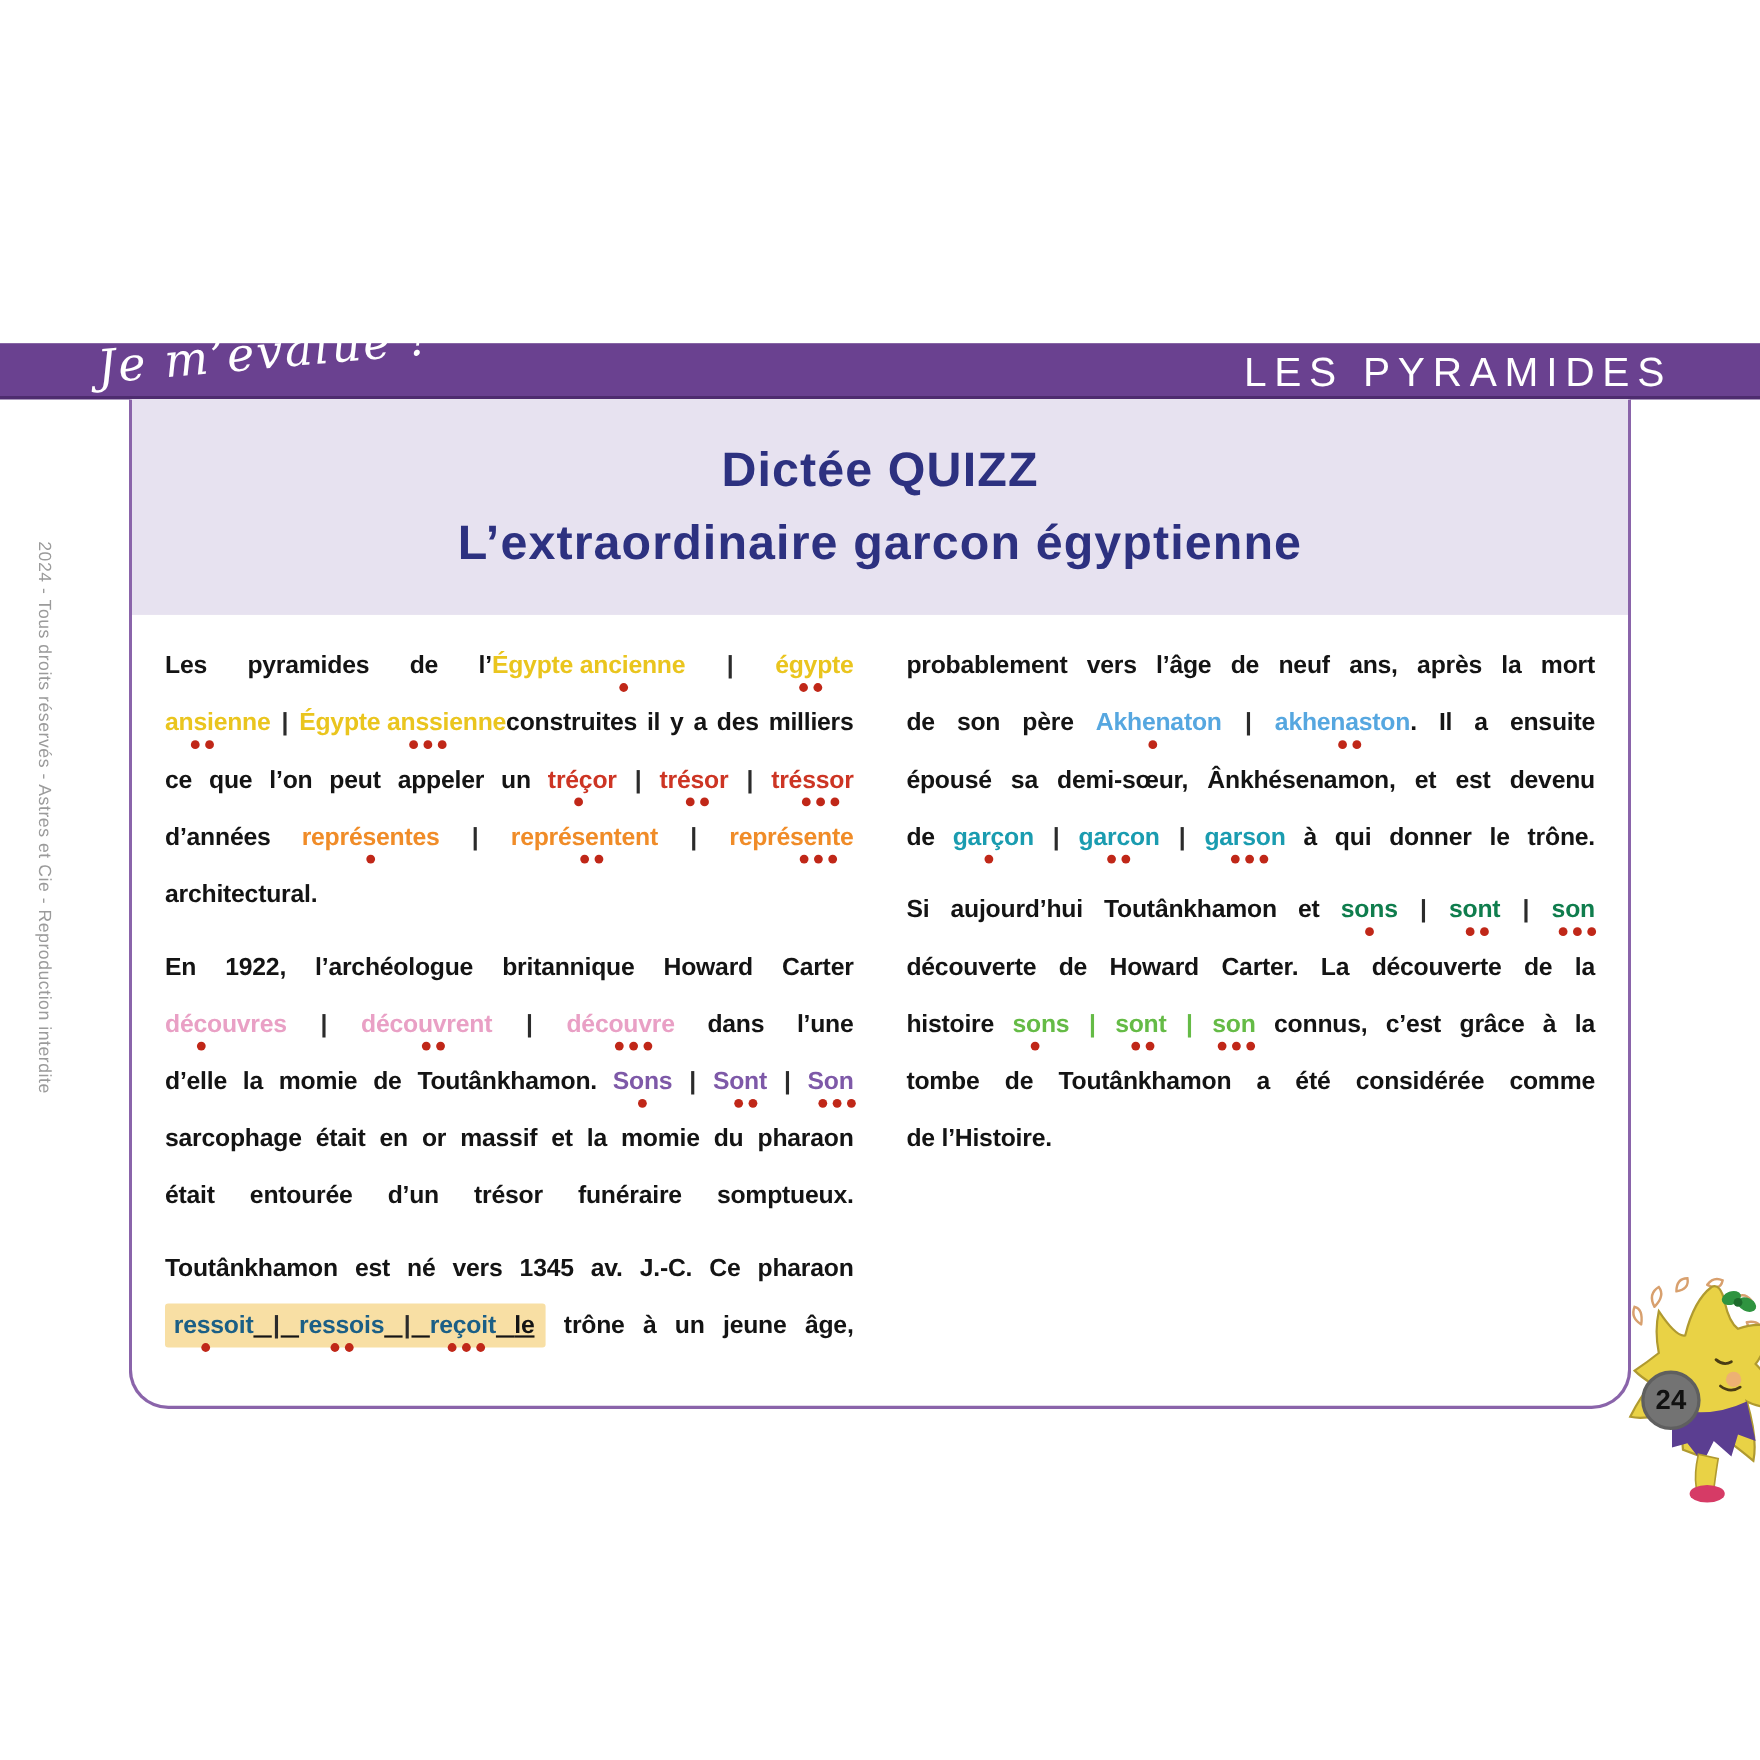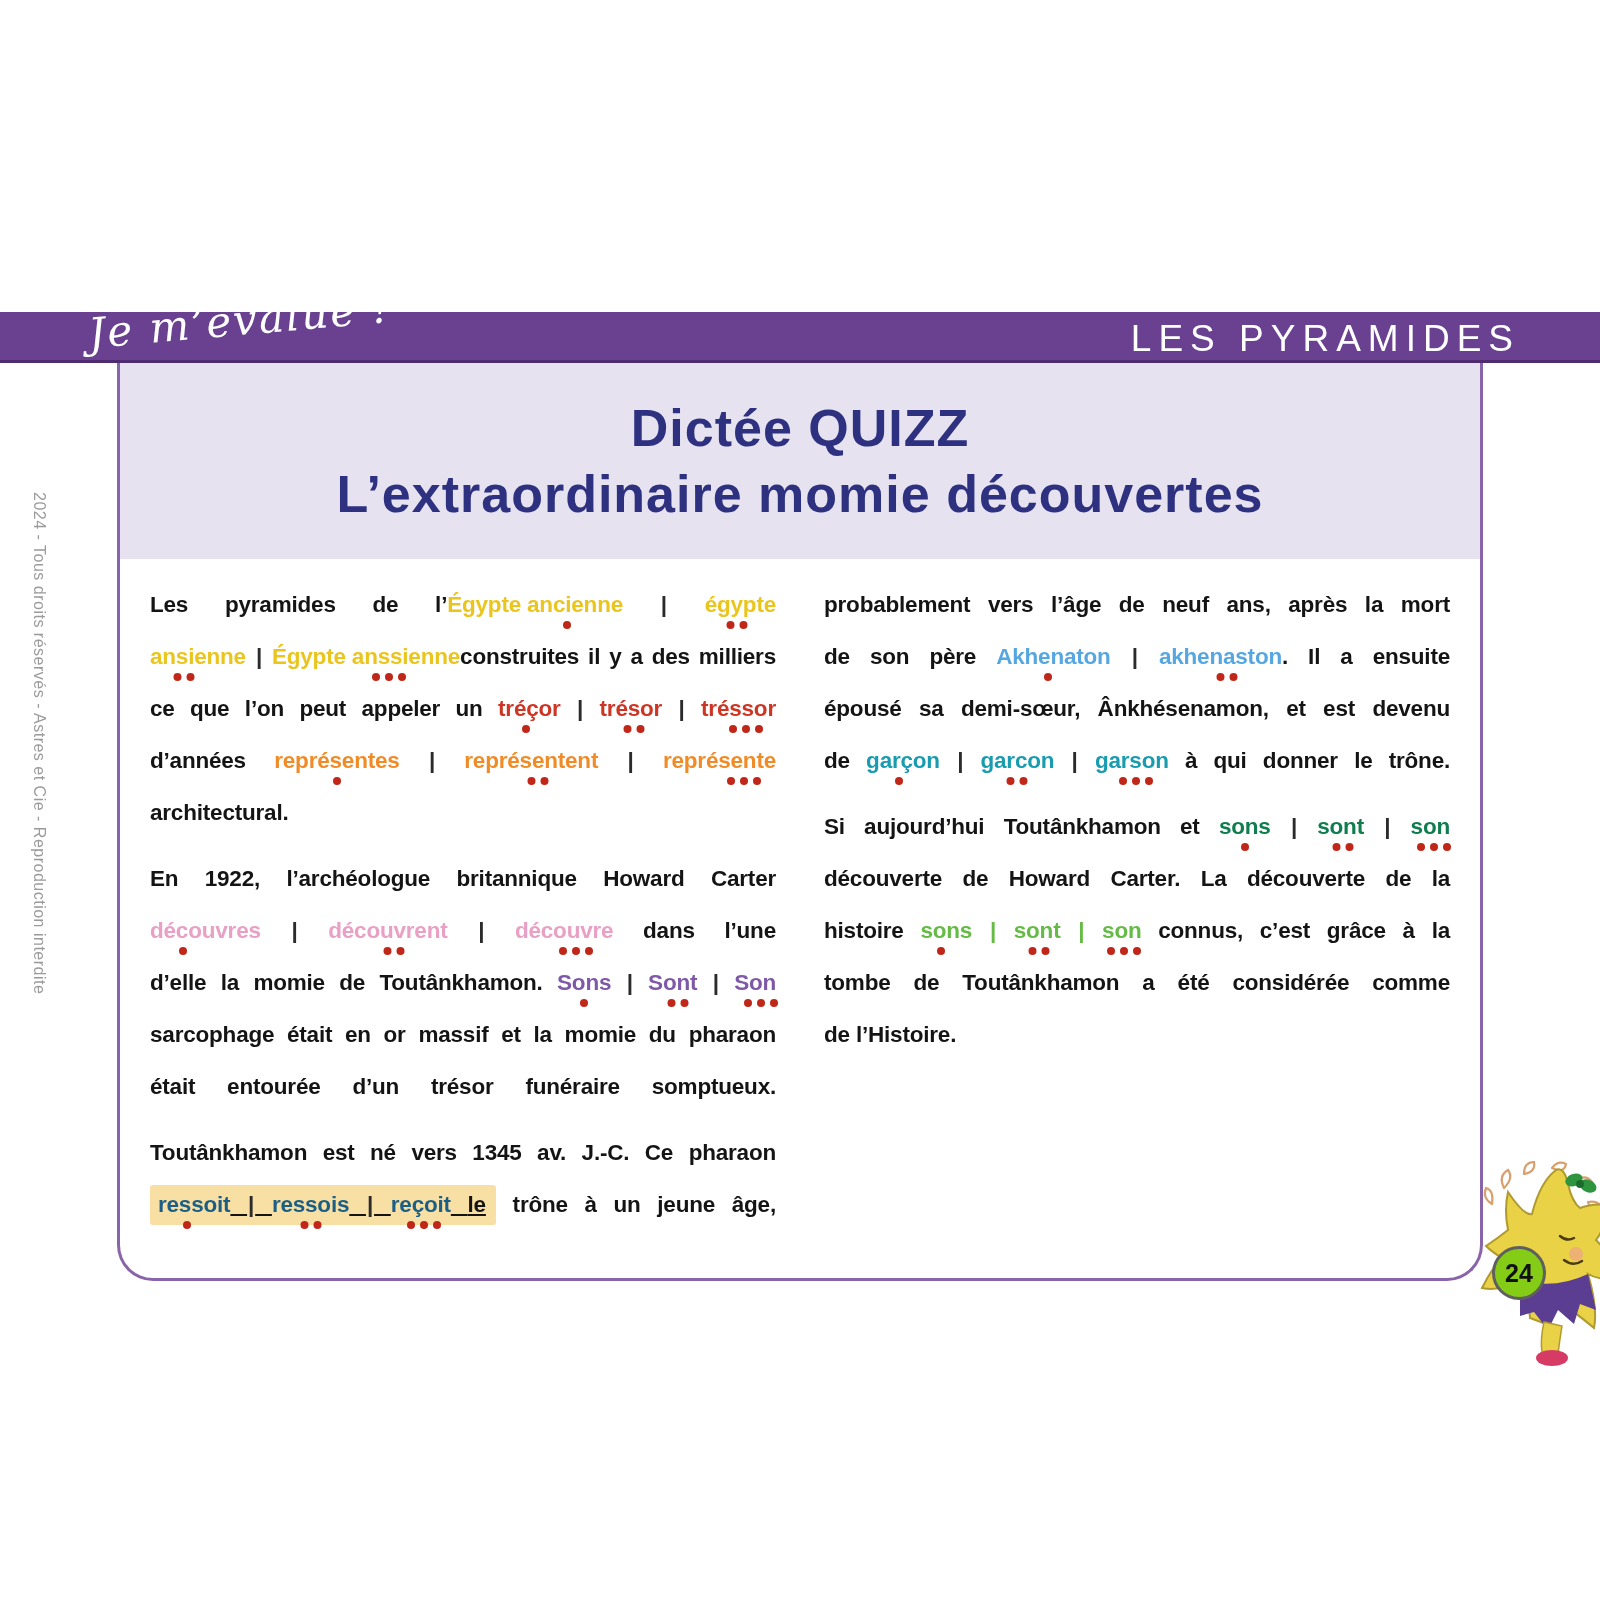--- a/index.html
+++ b/index.html
@@ -27,21 +27,21 @@
   
   .side-credit{position:absolute;left:30px;top:492px;writing-mode:vertical-rl;
     color:var(--sidebar);font-size:16px;letter-spacing:.5px;font-weight:400;}
 
   
   .card{position:absolute;left:117px;top:363px;width:1366px;height:918px;
     background:#fff;border:3px solid var(--card-border);border-top:none;
     border-radius:0 0 36px 36px;overflow:hidden;}
   .title-band{width:100%;height:196px;background:var(--band);
     display:flex;flex-direction:column;align-items:center;justify-content:center;gap:6px;}
-  .title-band h1{color:var(--title);font-size:52px;font-weight:700;
+  .title-band h1{color:var(--title);font-size:44px;font-weight:700;
     letter-spacing:1px;line-height:60px;text-align:center;}
 
   .body-wrap{display:flex;gap:48px;padding:20px 30px 0 30px;}
   .col{flex:1;min-width:0;color:var(--ink);font-size:22.5px;font-weight:600;
     letter-spacing:-.2px;}
   .line{line-height:52px;text-align:justify;}
   .line.just{text-align-last:justify;}
   .line.gap{margin-top:14px;}
   .sep{color:#2b2b2b;padding:0 1px;}
   .choice{display:inline-block;position:relative;line-height:1.15;font-weight:700;}
@@ -51,40 +51,40 @@
   .c-teal{color:var(--teal);} .c-green1{color:var(--dark-green);}
   .c-green2{color:var(--light-green);} .c-blue{color:var(--steel-blue);}
   .sep.c-green2{color:var(--light-green);}
   .dots{position:absolute;top:calc(100% + 3px);display:inline-flex;gap:5px;
     transform:translateX(-50%);}
   .dots i{display:block;width:8px;height:8px;border-radius:50%;background:var(--dot-red);}
   .hl{background:var(--highlight);padding:7px 10px 8px 8px;border-radius:3px;text-decoration:underline;}
 
   
   .page-badge{position:absolute;left:1492px;top:1246px;width:54px;height:54px;
-    border-radius:50%;background:#84cc16;border:3px solid #5f5f5f;display:flex;
+    border-radius:50%;background:#737373;border:3px solid #5f5f5f;display:flex;
     align-items:center;justify-content:center;font-size:25px;font-weight:700;
     color:#111;z-index:3;}
   .mascot{position:absolute;left:1448px;top:1158px;width:152px;height:215px;z-index:2;}
 </style>
 </head>
 <body>
 
 <div class="page">
 
   <div class="banner"></div>
   <div class="hand">Je m’évalue !</div>
   <div class="banner-title">LES PYRAMIDES</div>
 
   <div class="side-credit">2024 - Tous droits réservés - Astres et Cie - Reproduction interdite</div>
 
   <div class="card">
     <div class="title-band">
       <h1>Dictée QUIZZ</h1>
-      <h1>L’extraordinaire momie découvertes</h1>
+      <h1>L’extraordinaire garcon égyptienne</h1>
     </div>
     <div class="body-wrap">
       <div class="col">
           <div class="line just"><span class="plain">Les pyramides de l’</span><span class="choice c-yellow">Égypte ancienne<span class="dots" style="left: 68%;">
                 <i></i>
               </span></span> <span class="sep">|</span> <span class="choice c-yellow">égypte<span class="dots" style="left: 45%;">
                 <i></i>
                 <i></i>
               </span></span></div>
           <div class="line just"><span class="choice c-yellow">ansienne<span class="dots" style="left: 35%;">

